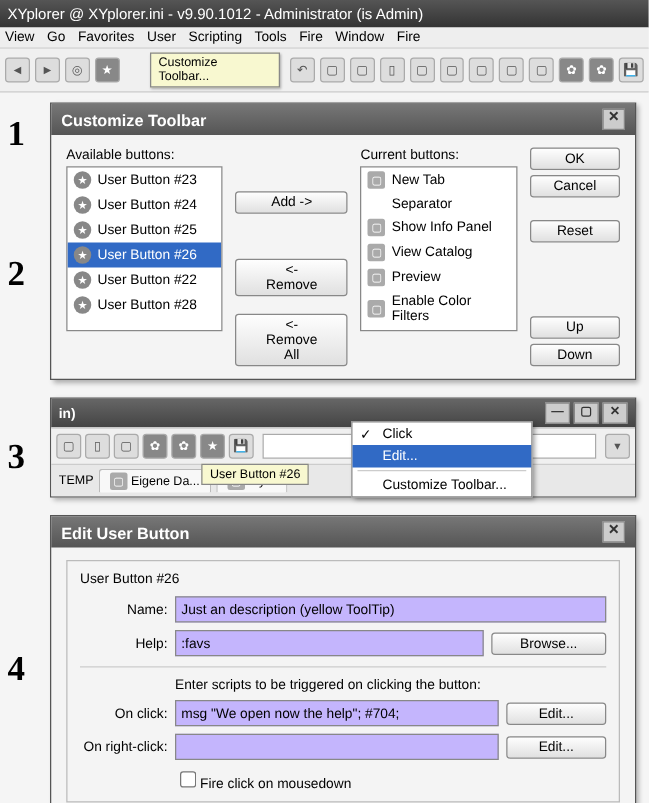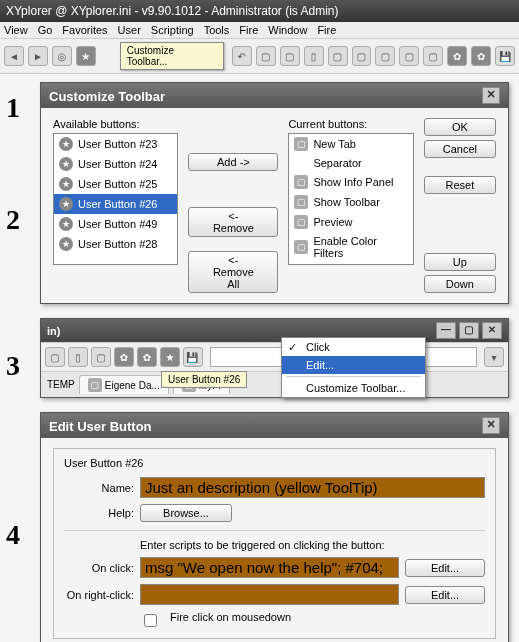--- a/index.html
+++ b/index.html
@@ -32,22 +32,22 @@
 .winbtn{width:18px;height:15px;background:#ccc;border:1px solid #888;font-size:10px;text-align:center;line-height:13px;color:#333}
 .toolbar2{background:#f0f0f0;padding:4px;display:flex;gap:3px;align-items:center;border-top:1px solid #ccc;border-bottom:1px solid #ccc}
 .tabs{background:#e8e8e8;padding:3px 6px;display:flex;gap:4px;align-items:center;font-size:10px}
 .tab{background:#f8f8f8;border:1px solid #bbb;border-bottom:none;border-radius:3px 3px 0 0;padding:2px 8px;display:flex;gap:3px;align-items:center}
 .ctxmenu{position:absolute;background:#fff;border:1px solid #888;box-shadow:2px 2px 4px rgba(0,0,0,0.4);font-size:11px;z-index:10}
 .ctxitem{padding:3px 20px 3px 24px;position:relative}
 .ctxitem.sel{background:#316ac5;color:#fff}
 .tip2{position:absolute;background:#f8f8d0;border:1px solid #888;padding:2px 6px;font-size:10px;z-index:5}
 .formrow{display:flex;align-items:center;gap:6px;margin:6px 0}
 .formlbl{width:70px;text-align:right;font-size:11px}
-.txtin{flex:1;border:1px solid #888;background:#a16207;padding:2px 4px;font-size:15px;height:15px}
-.chk{display:flex;align-items:flex-start;gap:10px;margin-left:76px;font-size:11px}
+.txtin{flex:1;border:1px solid #888;background:#c4b5fd;padding:2px 4px;font-size:11px;height:15px}
+.chk{display:flex;align-items:flex-end;gap:0;margin-left:76px;font-size:11px}
 .btnrow{display:flex;justify-content:flex-end;gap:8px;margin-top:10px}
 .sep{border-top:1px solid #ccc;margin:8px 0}
 .addr{flex:1;background:#fff;border:1px solid #aaa;height:18px;margin:0 4px}
 </style>
 </head>
 <body>
 
 <div class="titlebar">XYplorer @ XYplorer.ini - v9.90.1012 - Administrator (is Admin)</div>
 <div class="menubar">
 <span>View</span>
@@ -105,21 +105,21 @@
 <div class="listitem">
                 <span class="ico">★</span>
                 <span>User Button #25</span>
               </div>
 <div class="listitem sel">
                 <span class="ico">★</span>
                 <span>User Button #26</span>
               </div>
 <div class="listitem">
                 <span class="ico">★</span>
-                <span>User Button #49</span>
+                <span>User Button #22</span>
               </div>
 <div class="listitem">
                 <span class="ico">★</span>
                 <span>User Button #28</span>
               </div>
 </div>
 </div>
 <div class="col mid">
 <div class="btn">Add -&gt;</div>
 <div style="height:8px"></div>
@@ -136,21 +136,21 @@
 <div class="listitem">
                 <span style="width:14px"></span>
                 <span>Separator</span>
               </div>
 <div class="listitem">
                 <span class="ico sq">▢</span>
                 <span>Show Info Panel</span>
               </div>
 <div class="listitem">
                 <span class="ico sq">▢</span>
-                <span>Show Toolbar</span>
+                <span>View Catalog</span>
               </div>
 <div class="listitem">
                 <span class="ico sq">▢</span>
                 <span>Preview</span>
               </div>
 <div class="listitem">
                 <span class="ico sq">▢</span>
                 <span>Enable Color Filters</span>
               </div>
 </div>
@@ -221,20 +221,21 @@
       </div>
 <div class="dlgbody">
 <div style="border:1px solid #bbb;padding:8px 10px">
 <div style="font-weight:normal;margin-bottom:8px">User Button #26</div>
 <div class="formrow">
             <span class="formlbl">Name:</span>
             <input class="txtin" value="Just an description (yellow ToolTip)" style="">
           </div>
 <div class="formrow">
             <span class="formlbl">Help:</span>
+            <input class="txtin" value=":favs" style="">
             <div class="btn" style="width:54px">Browse...</div>
           </div>
 <div class="sep"></div>
 <div style="margin-left:76px;font-size:11px;margin-bottom:4px">Enter scripts to be triggered on clicking the button:</div>
 <div class="formrow">
             <span class="formlbl">On click:</span>
             <input class="txtin" value="msg &quot;We open now the help&quot;; #704;" style="">
             <div class="btn" style="width:42px">Edit...</div>
           </div>
 <div class="formrow">

